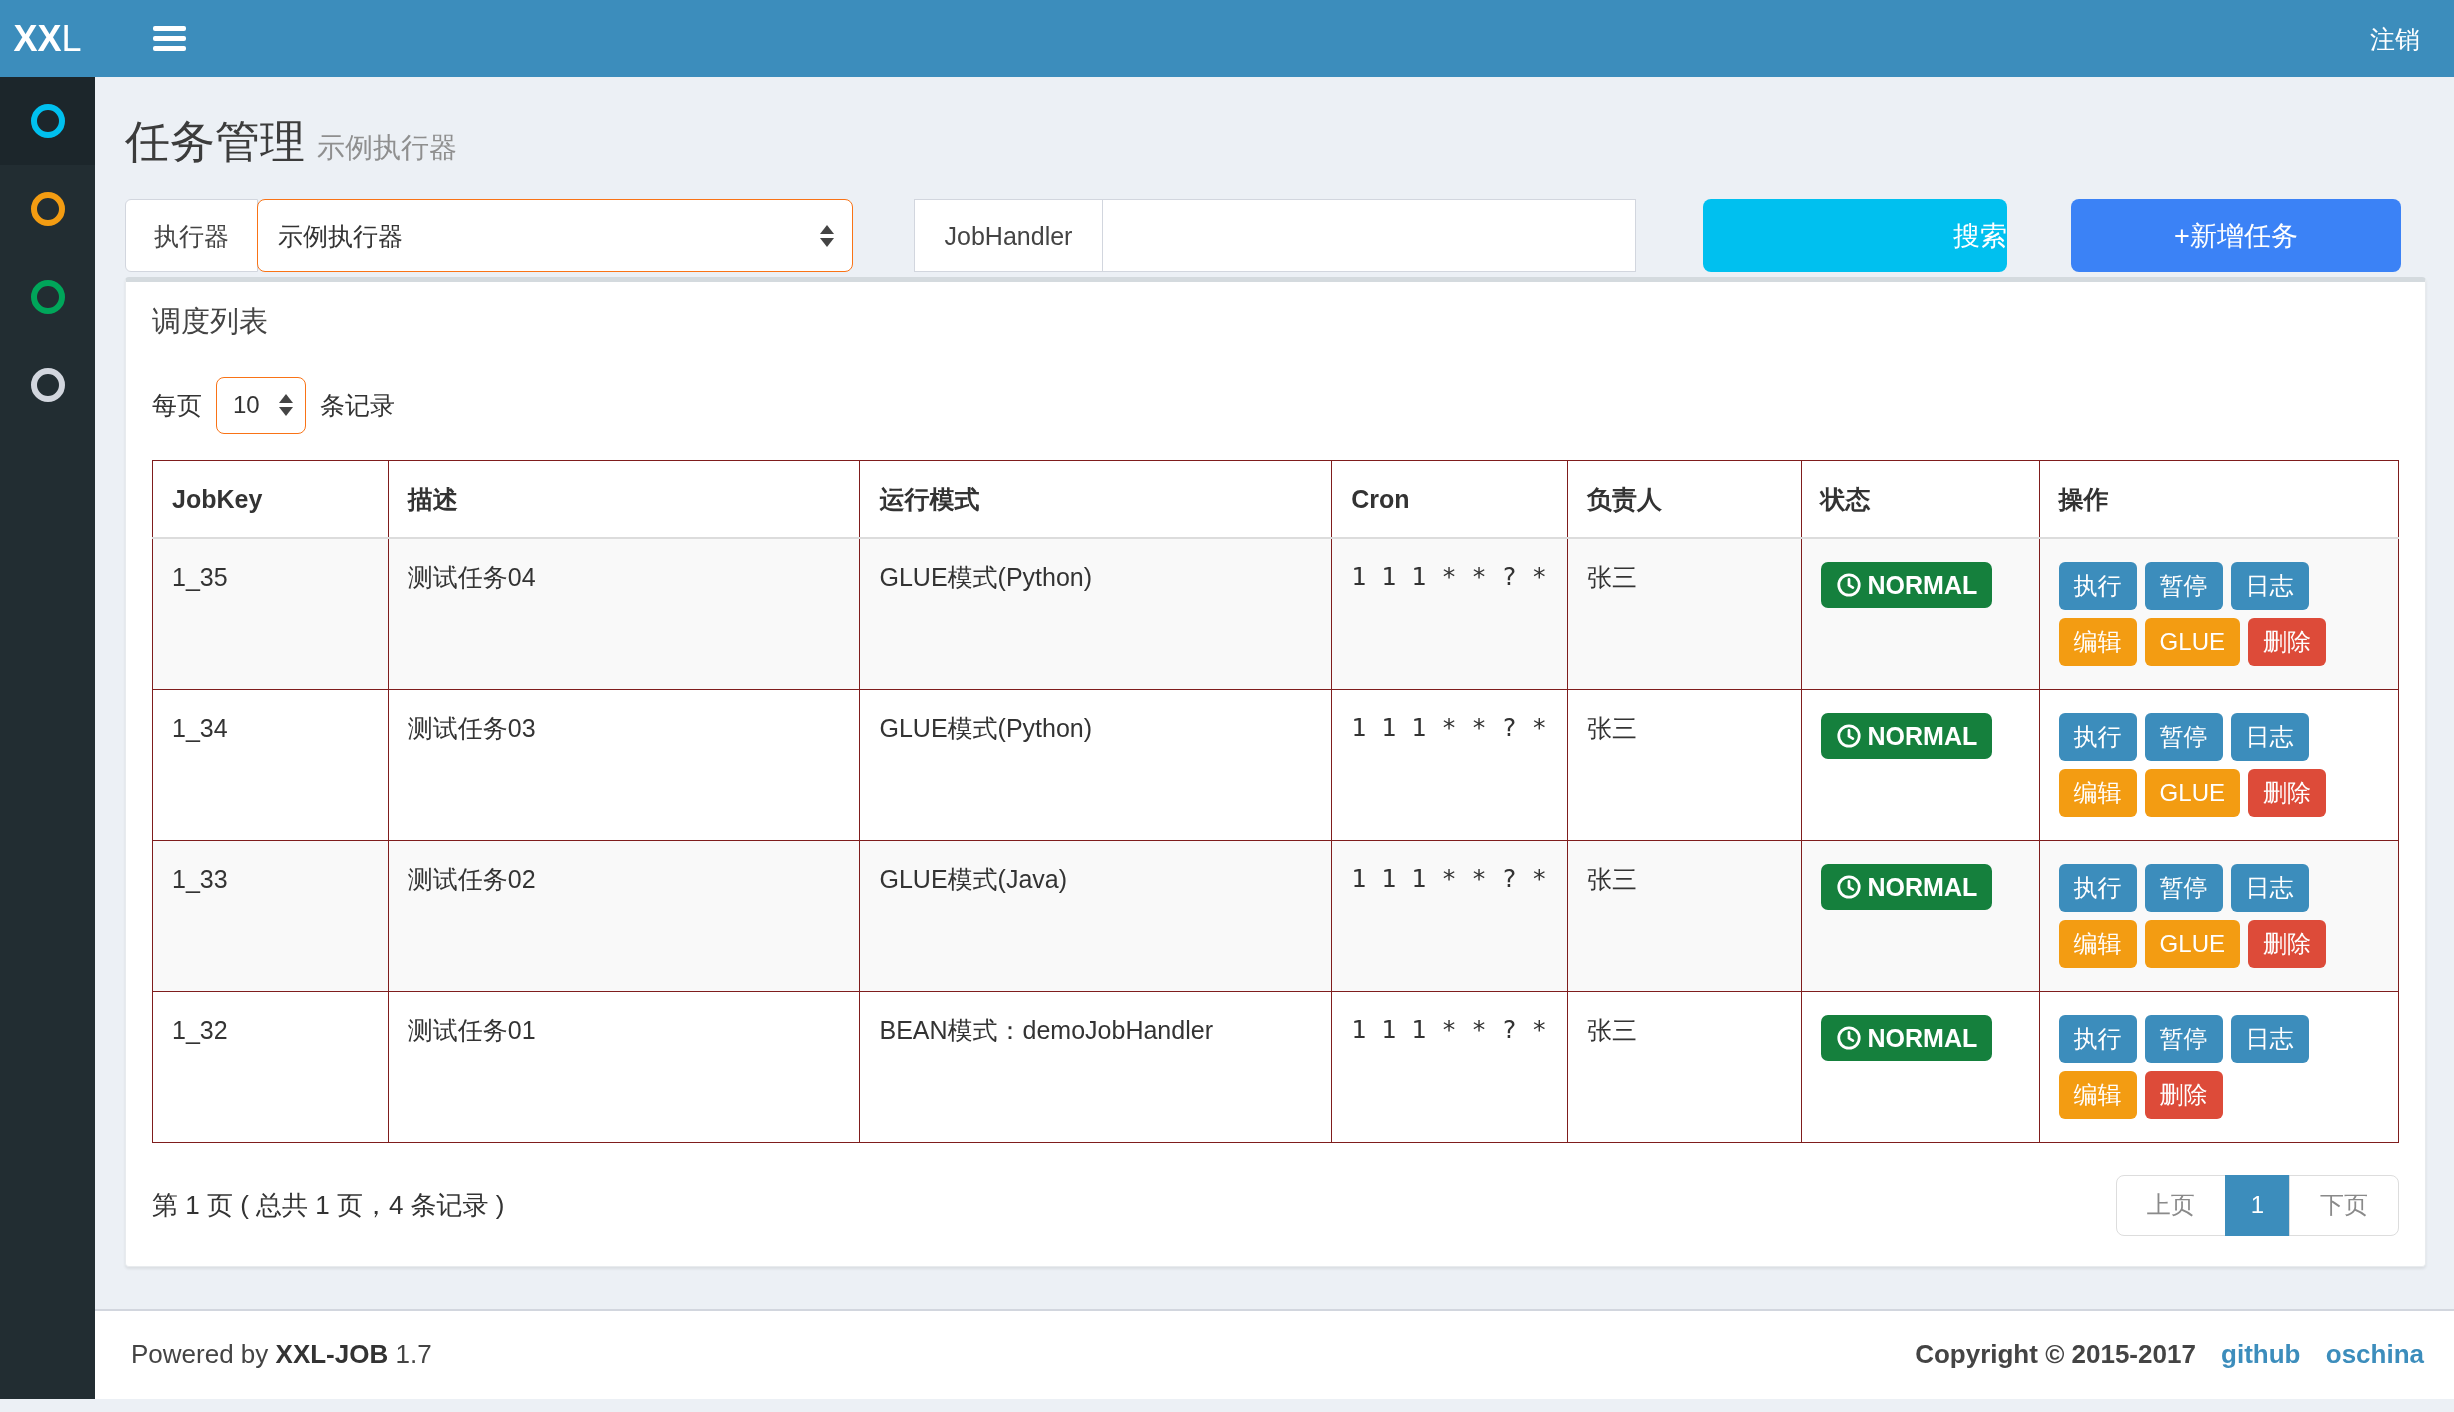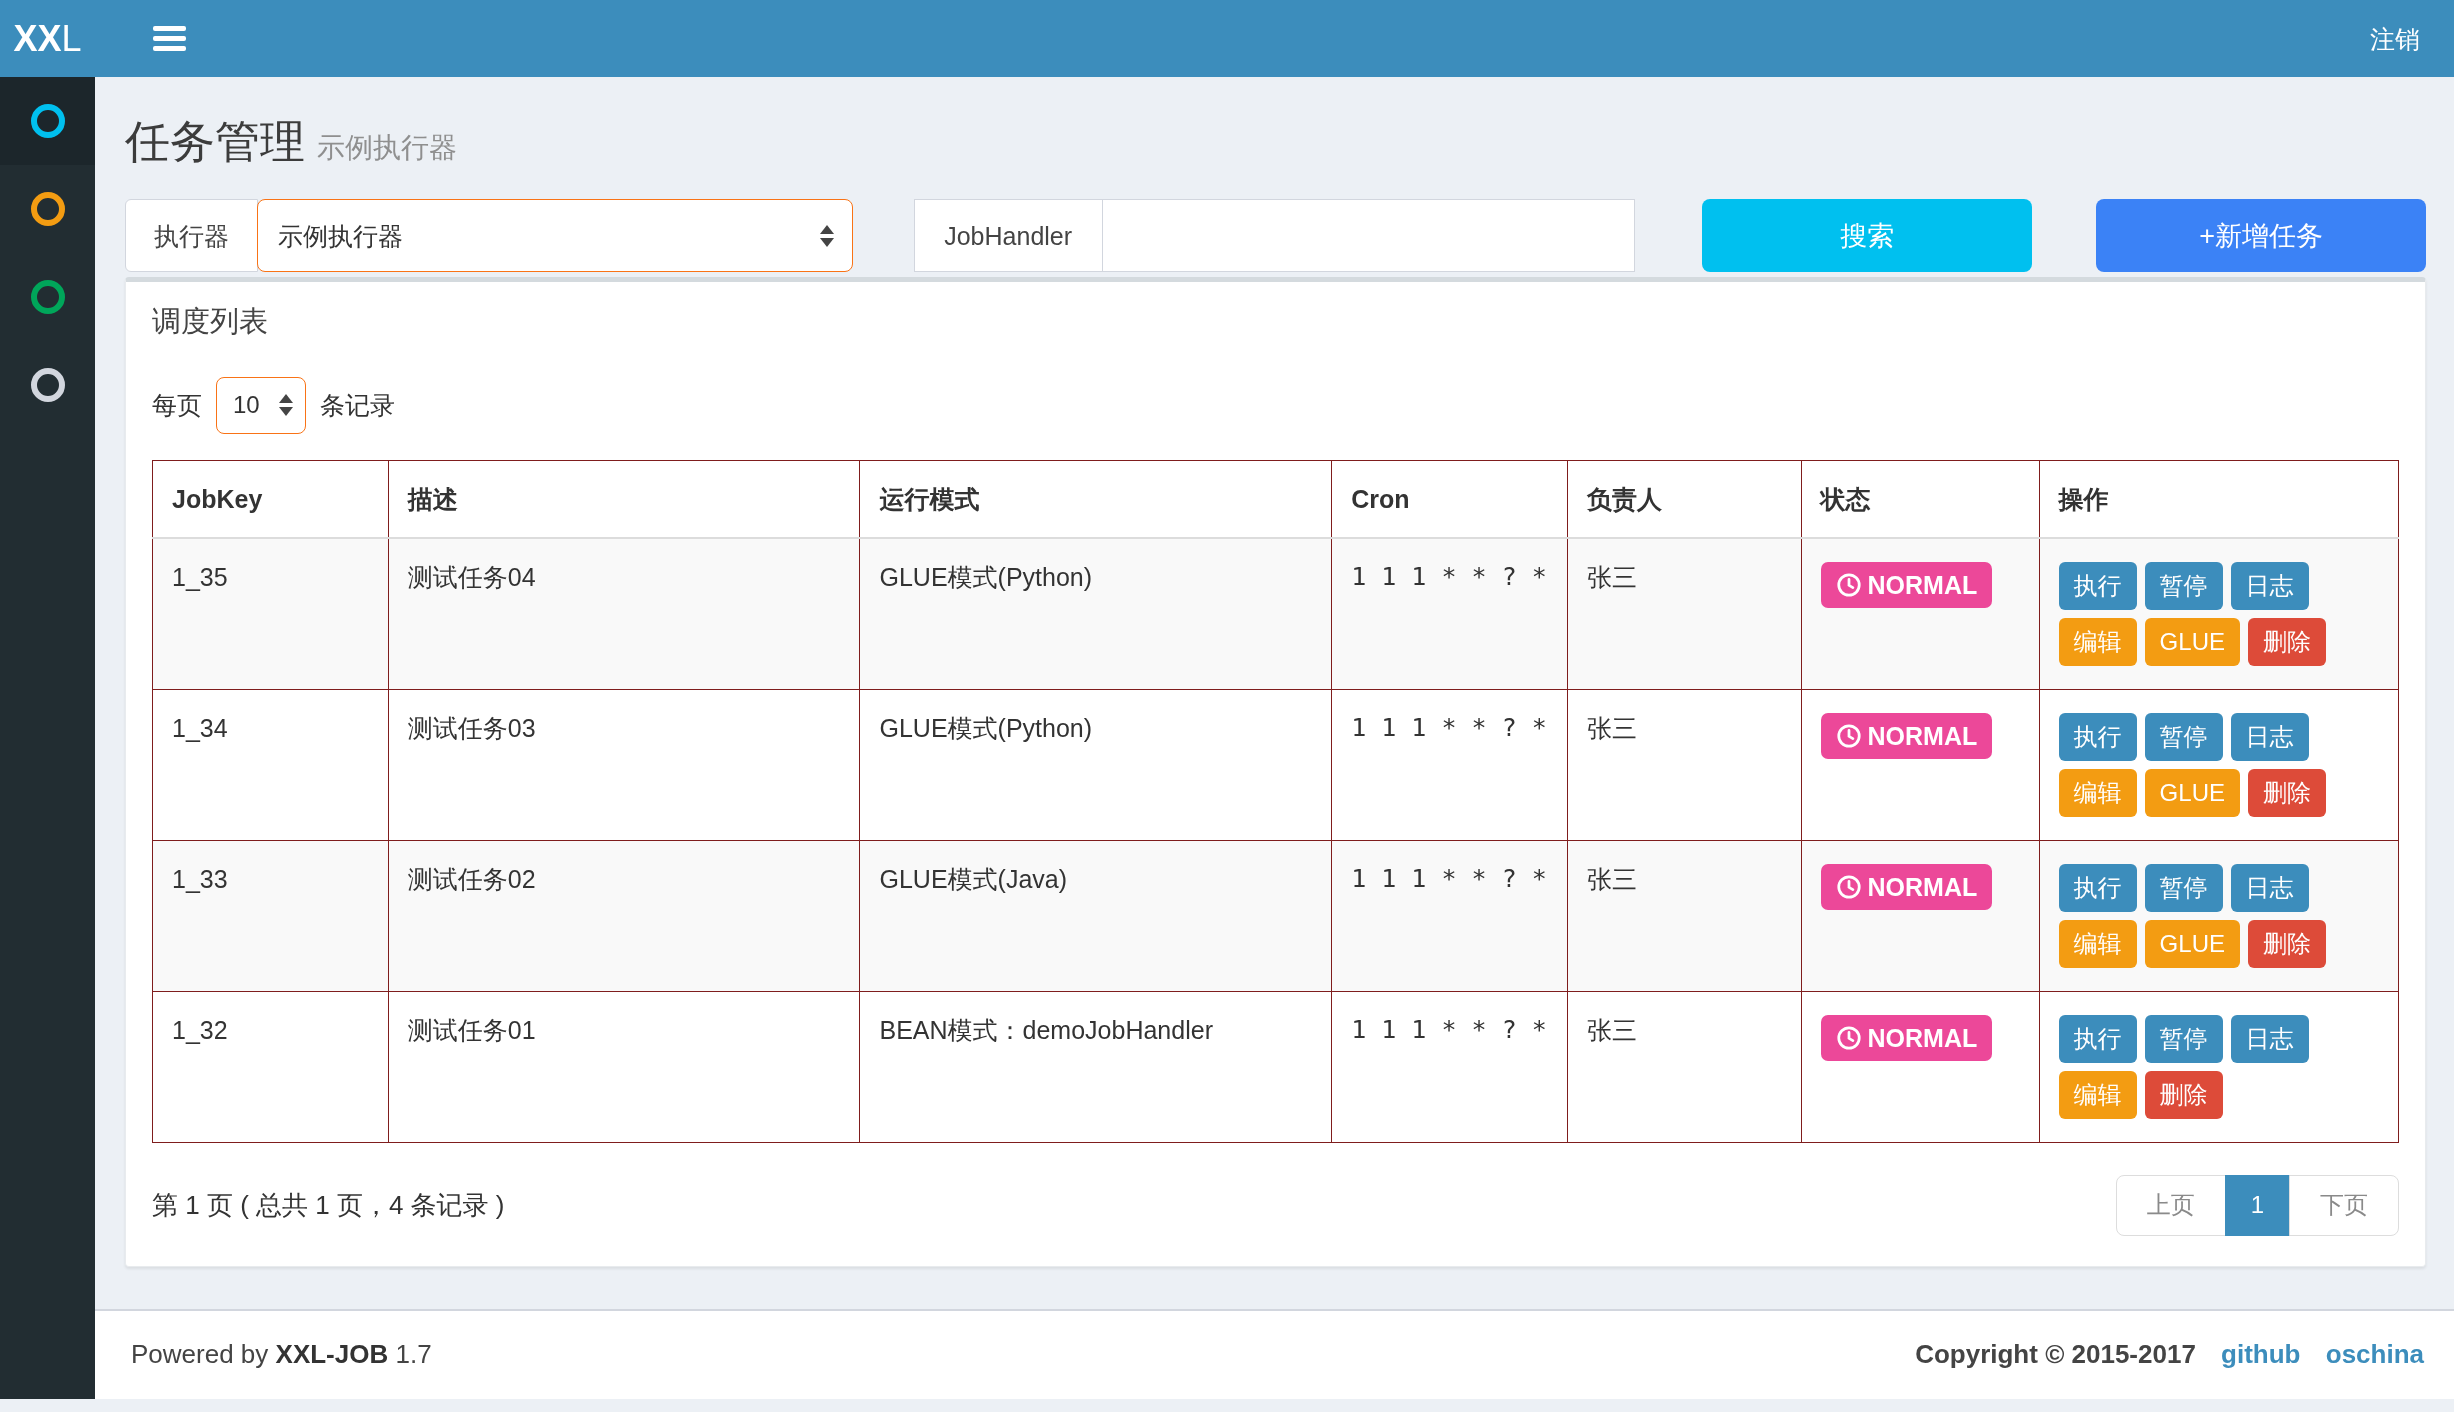--- a/index.html
+++ b/index.html
@@ -45,38 +45,38 @@
   .jh-input { flex:1; border:1px solid #d2d6de; border-left:none; font-size:25px; padding:0 18px;
               outline:none; color:#333; font-family:inherit; min-width:0; }
   .select { flex:1; background:#fff; border:1px solid #f97316; border-radius:8px; margin-left:-1px;
             display:flex; align-items:center; justify-content:space-between; padding:0 18px 0 20px;
             font-size:25px; color:#333; cursor:pointer; }
   .spin { display:flex; flex-direction:column; gap:4px; margin-left:10px; }
   .spin i { display:block; width:0; height:0; border-left:7px solid transparent; border-right:7px solid transparent; }
   .spin .up { border-bottom:9px solid #444; }
   .spin .dn { border-top:9px solid #444; }
   .btn-lg { border:none; border-radius:8px; color:#fff; font-size:27px; cursor:pointer; font-family:inherit; }
-  .btn-search { margin-left:67px; width:330px; background:#00c0ef; }
+  .btn-search { margin-left:67px; width:304px; background:#00c0ef;text-align:right; }
   .btn-add { margin-left:64px; width:330px; background:#3b82f6; }
 
   
   .box { margin-top:5px; background:#fff; border:1px solid #e8ebee; border-top:5px solid #d4dade;
          border-radius:4px; box-shadow:0 2px 3px rgba(0,0,0,.08); padding:22px 26px 30px; }
   .box-title { font-size:29px; color:#444; font-weight:500; }
   .page-size-row { margin-top:38px; display:flex; align-items:center; gap:14px; font-size:25px; color:#333; }
   .select.small { flex:none; width:90px; height:57px; margin-left:0; padding:0 12px 0 16px; font-size:24px; }
 
   table { width:100%; border-collapse:collapse; margin-top:26px; table-layout:fixed; }
   th,td { border:1px solid #7f1d1d; font-size:25px; color:#333; text-align:left;
           vertical-align:top; padding:23px 19px; word-wrap:break-word; }
   thead th { font-weight:700; background:#fff; border-bottom:2px solid #dcdcdc; }
   tbody tr:nth-child(odd) { background:#f9f9f9; }
   td.mono { font-family:"DejaVu Sans Mono",monospace; }
 
-  .badge-status { display:inline-flex; align-items:center; gap:6px; background:#ec4899; color:#fff;
+  .badge-status { display:inline-flex; align-items:center; gap:6px; background:#15803d; color:#fff;
                   font-weight:700; font-size:25px; padding:8px 15px; border-radius:7px; }
   .badge-status svg { width:26px; height:26px; flex:none; }
 
   .btn-line { display:flex; gap:8px; }
   .btn-line + .btn-line { margin-top:8px; }
   .btn-xs { border:none; color:#fff; font-size:24px; font-weight:500; padding:8px 15px;
             border-radius:6px; cursor:pointer; font-family:inherit; white-space:nowrap; }
   .btn-blue { background:#3c8dbc; }
   .btn-orange { background:#f39c12; }
   .btn-red { background:#dd4b39; }

